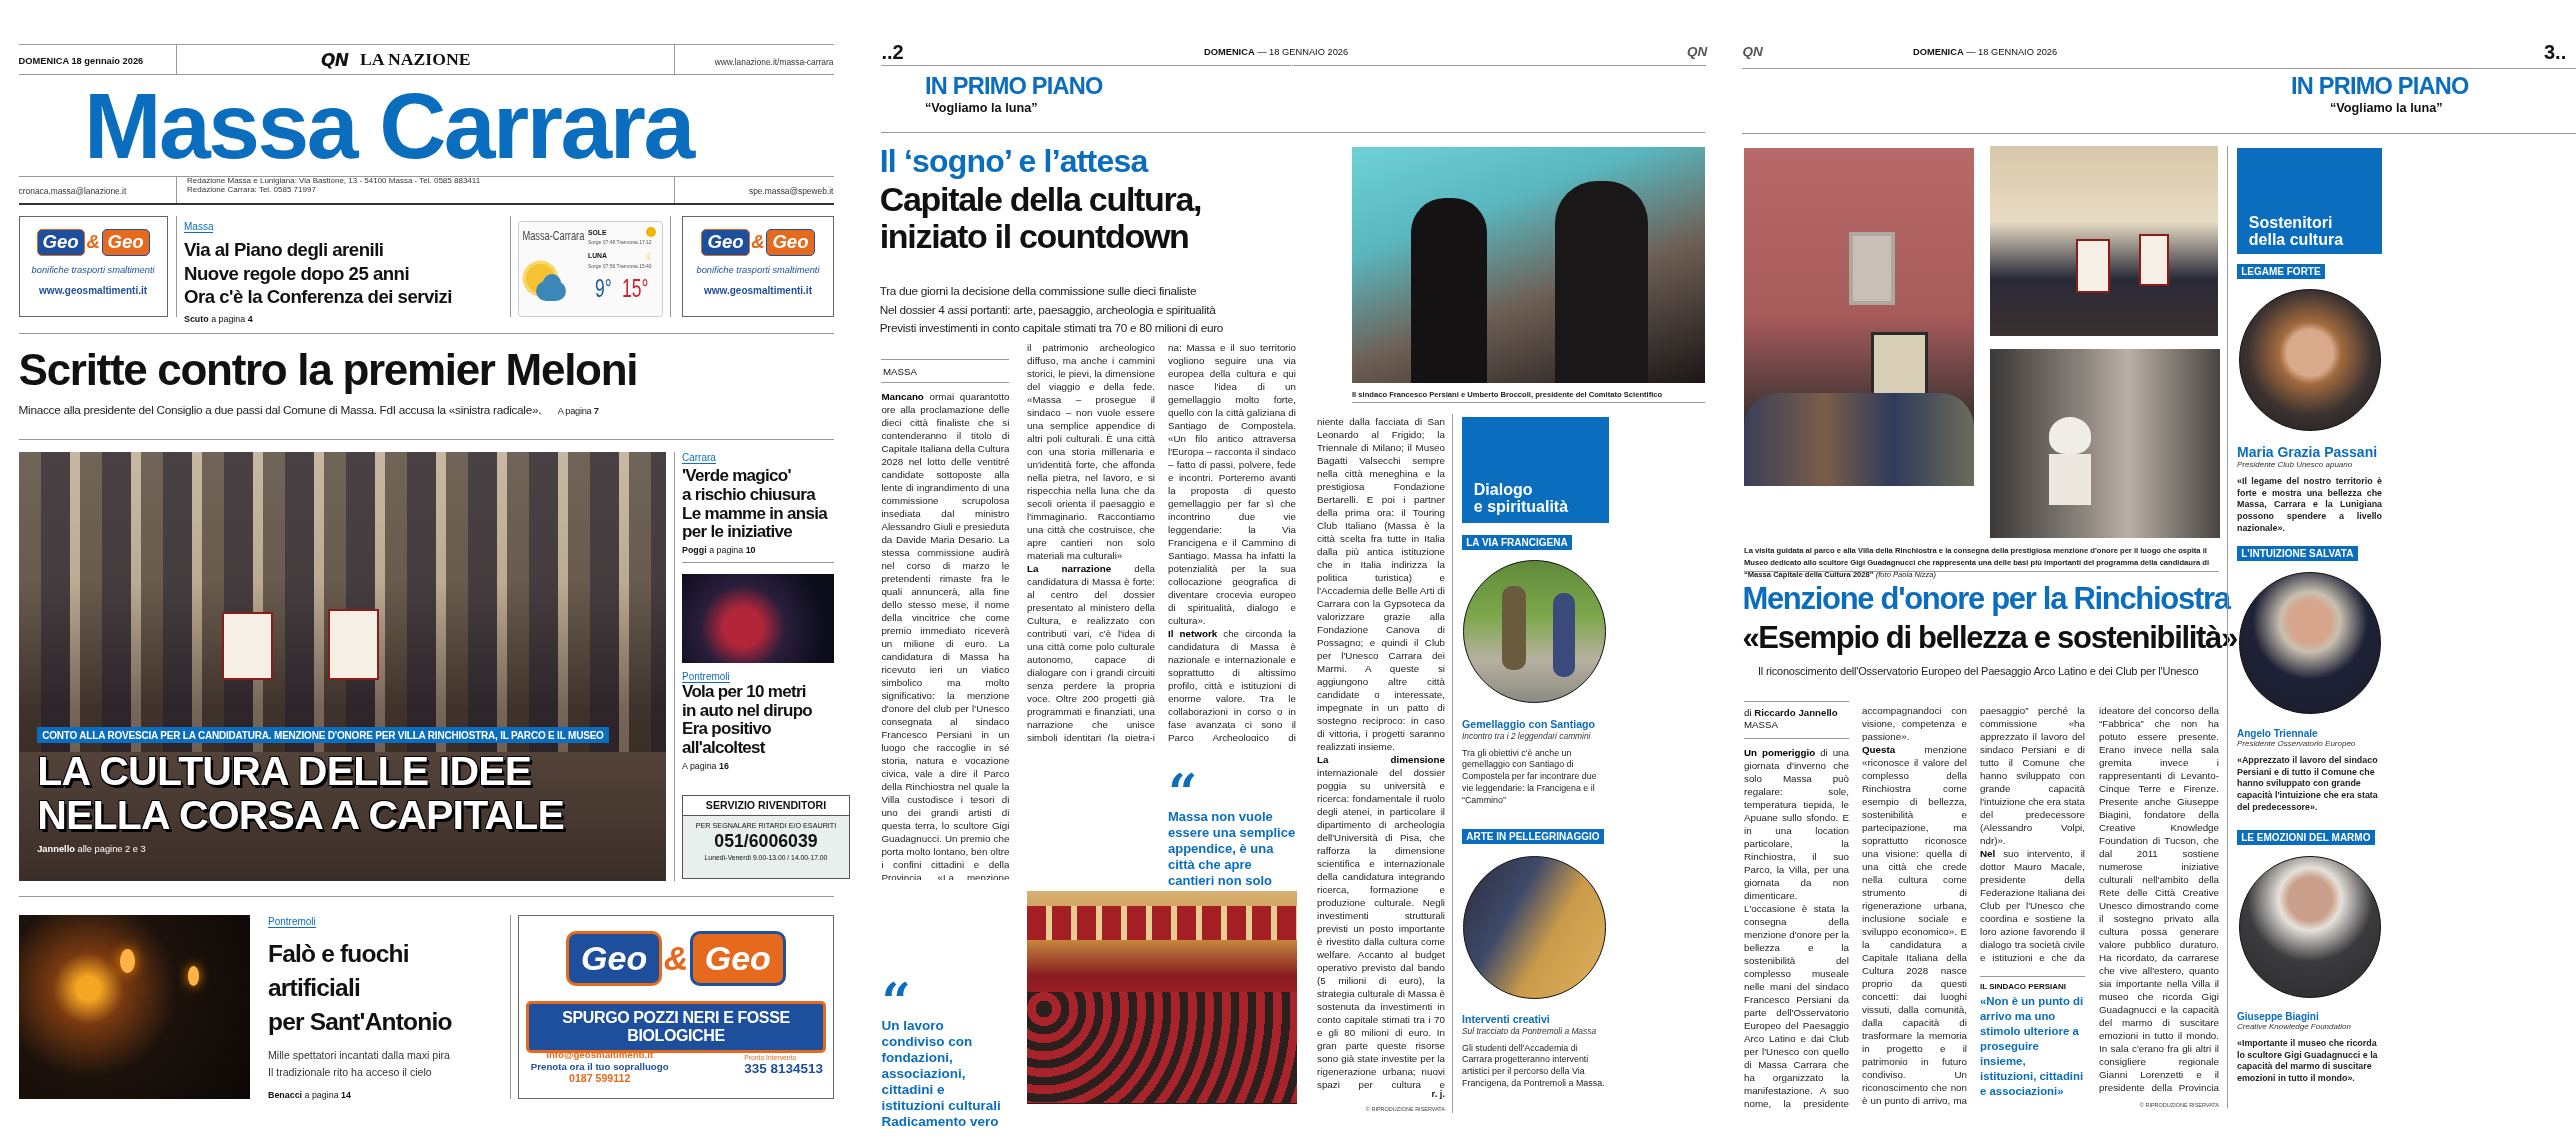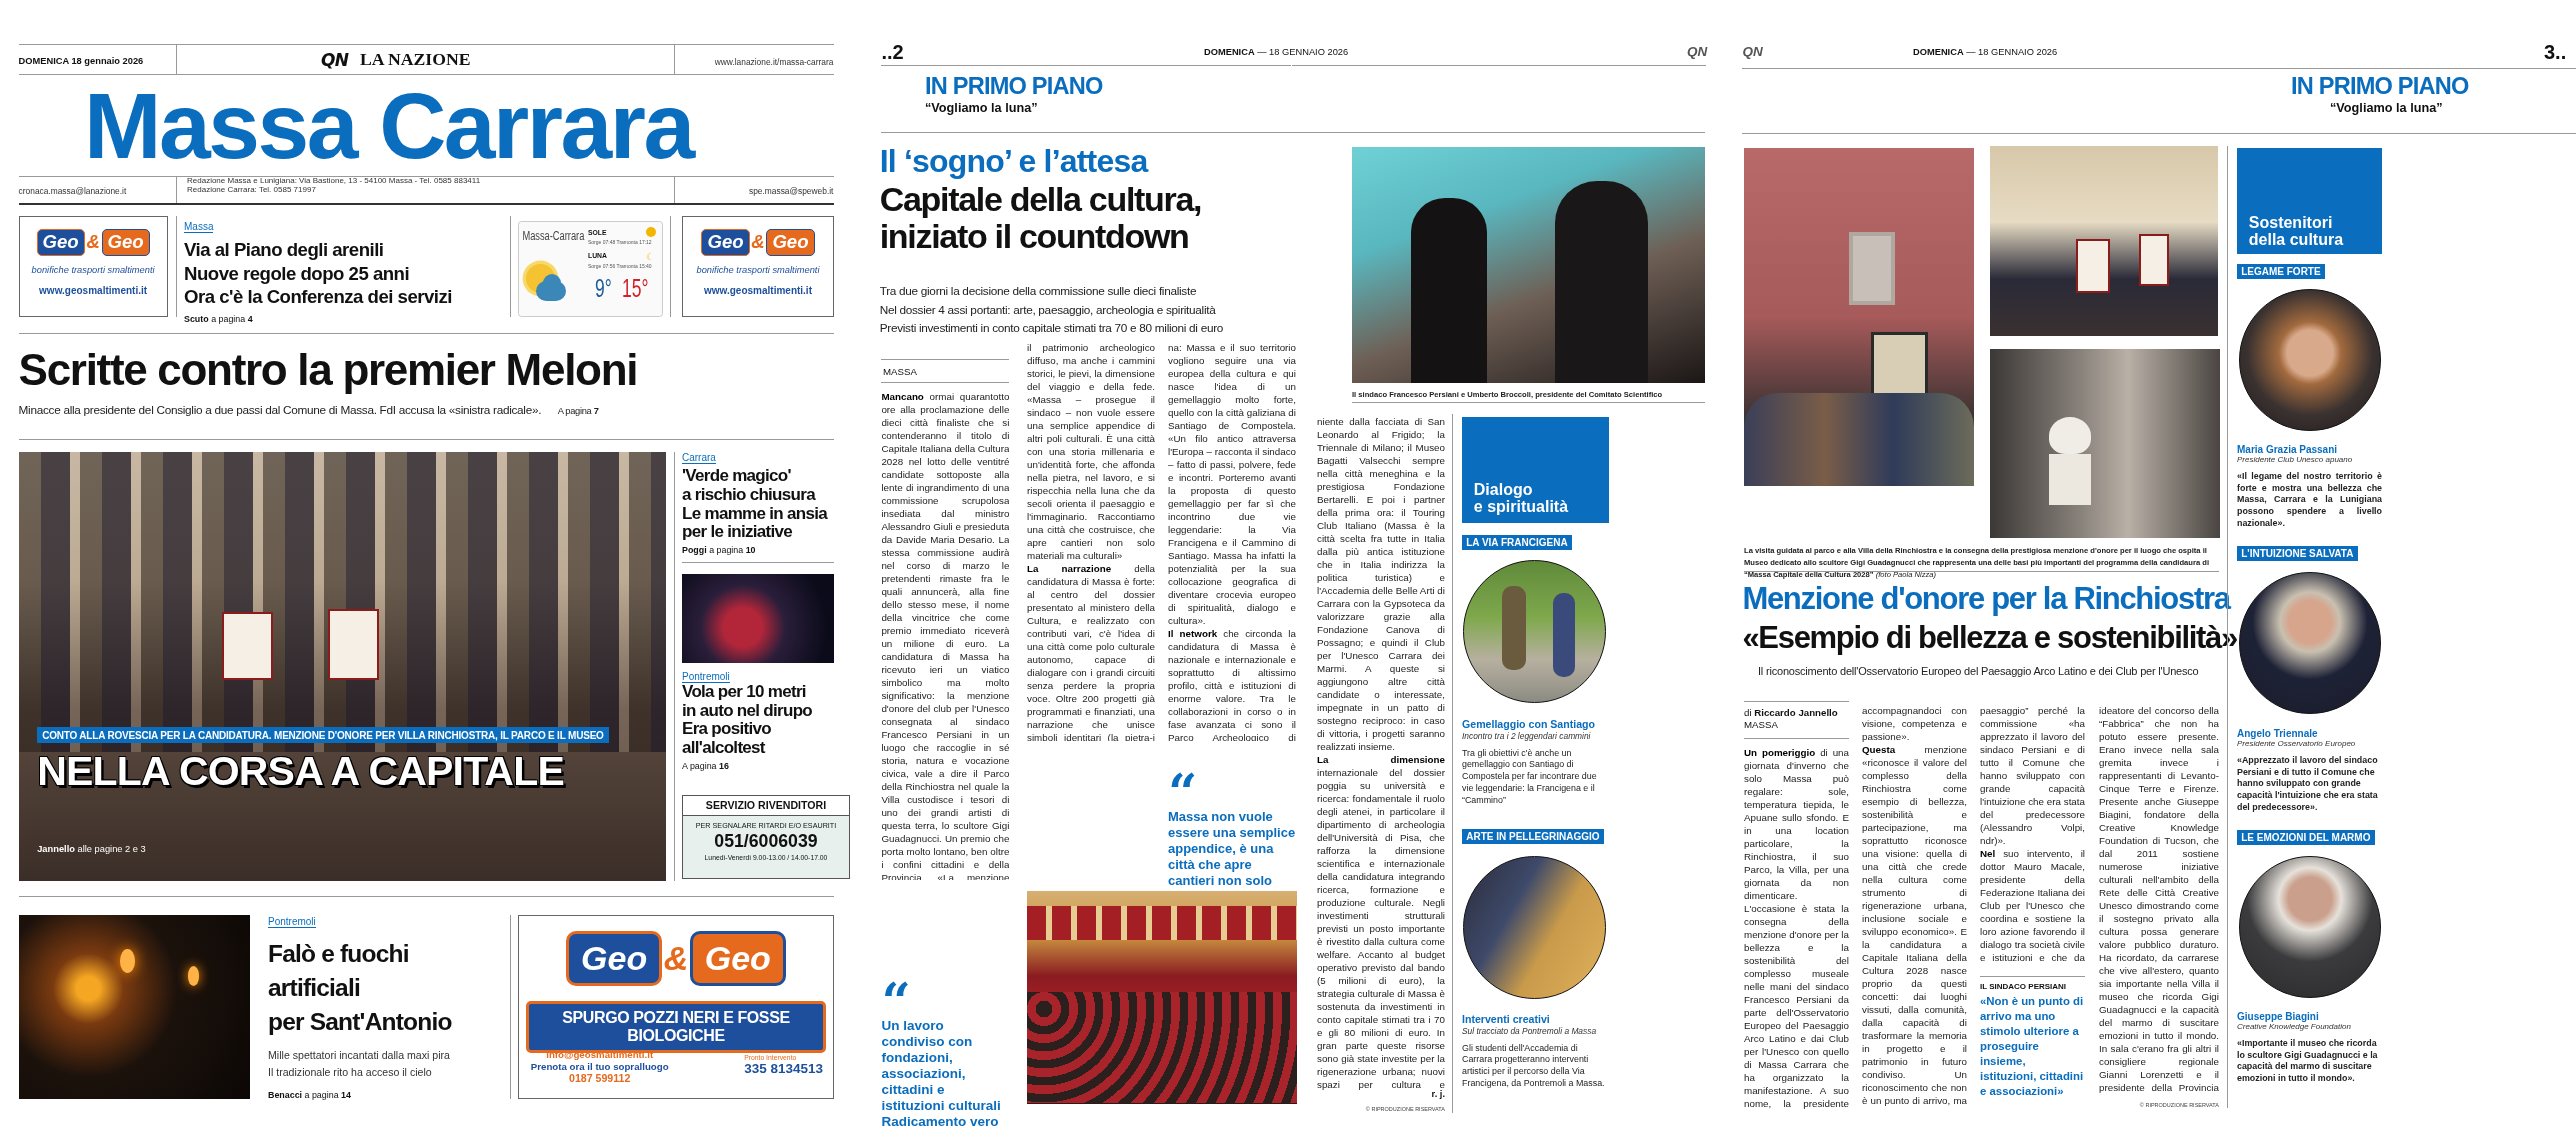--- a/index.html
+++ b/index.html
@@ -111,20 +111,21 @@
     <span style="font-size:9.3px;margin-left:13.5px"><span>A pagina</span> <b>7</b></span>
   </div>
   <div class="rule" style="left:18.6px;top:439px;width:815px;border-top-width:0.8px"></div>
 
   <div class="photo" style="left:18.6px;top:452px;width:647px;height:429px;background:linear-gradient(180deg,#c8b9a4 0%,#b8a78f 30%,#5b4a3f 60%,#3b2e28 100%)">
     <div class="abs" style="left:0;top:0;width:100%;height:70%;background:repeating-linear-gradient(90deg,rgba(40,30,25,0.55) 0 22px,rgba(30,25,35,0.75) 22px 51px,rgba(200,180,160,0.25) 51px 61px)"></div>
     <div class="abs" style="left:203px;top:160px;width:51px;height:68px;background:#f5efe6;border:2.5px solid #8a1c1c"></div>
     <div class="abs" style="left:309px;top:157px;width:51px;height:71px;background:#f5efe6;border:2.5px solid #8a1c1c"></div>
     <div class="abs bluebg" style="left:18.6px;top:275px;padding:2.5px 5px;font-size:10px;font-weight:bold;letter-spacing:-0.2px">CONTO ALLA ROVESCIA PER LA CANDIDATURA. MENZIONE D'ONORE PER VILLA RINCHIOSTRA, IL PARCO E IL MUSEO</div>
     <div class="abs" style="left:18.6px;top:297px;font-size:41px;font-weight:bold;color:#fff;line-height:44px;letter-spacing:-0.8px;text-shadow:2.5px 2.5px 0 #000,-0.8px -0.8px 0 #000,0.8px -0.8px 0 #000,-0.8px 0.8px 0 #000">
+      <div>LA CULTURA DELLE IDEE</div>
       <div>NELLA CORSA A CAPITALE</div>
     </div>
     <div class="abs" style="left:18.6px;top:392px;font-size:9.3px;color:#fff"><b>Jannello</b> <span>alle pagine 2 e 3</span></div>
   </div>
   <div class="vline" style="left:674px;top:452px;height:429px"></div>
 
   <div class="abs" style="left:682px;top:449px;width:152px">
     <span class="kicker">Carrara</span>
     <div style="font-size:17px;font-weight:bold;line-height:18.6px;letter-spacing:-0.7px;margin-top:3.4px">
       <div>'Verde magico'</div>
@@ -347,21 +348,21 @@
   <div class="abs bluebg" style="left:498px;top:148px;width:145px;height:106px">
     <div style="position:absolute;left:11.8px;top:66px;font-size:16px;font-weight:bold;line-height:17px">
       <div>Sostenitori</div>
       <div>della cultura</div>
     </div>
   </div>
 
   <div class="abs" style="left:498px;top:263px"><span class="tag">LEGAME FORTE</span></div>
   <div class="circle" style="left:500px;top:289px;width:142px;height:142px;background:radial-gradient(circle at 50% 45%,#d8a98a 0 22%,#a26a3e 30%,#3a3230 60%,#1c1818 100%)"></div>
   <div class="abs" style="left:498px;top:444px;width:145px">
-    <div class="blue" style="font-size:10px;font-weight:bold">Maria Grazia Passani</div>
+    <div class="blue" style="font-size:14px;font-weight:bold">Maria Grazia Passani</div>
     <div style="font-size:8px;font-style:italic;color:#333">Presidente Club Unesco apuano</div>
     <div style="font-size:8.9px;line-height:11.8px;font-weight:bold;color:#222;margin-top:6.8px;text-align:justify">«Il legame del nostro territorio è forte e mostra una bellezza che Massa, Carrara e la Lunigiana possono spendere a livello nazionale».</div>
   </div>
 
   <div class="abs" style="left:498px;top:545px"><span class="tag">L'INTUIZIONE SALVATA</span></div>
   <div class="circle" style="left:500px;top:572px;width:142px;height:142px;background:radial-gradient(circle at 50% 35%,#d7a48c 0 18%,#c9c0b0 26%,#1e2236 50%,#1a1c2a 100%)"></div>
   <div class="abs" style="left:498px;top:728px;width:145px">
     <div class="blue" style="font-size:10px;font-weight:bold">Angelo Triennale</div>
     <div style="font-size:8px;font-style:italic;color:#333">Presidente Osservatorio Europeo</div>
     <div style="font-size:8.9px;line-height:11.8px;font-weight:bold;color:#222;margin-top:6.8px">«Apprezzato il lavoro del sindaco Persiani e di tutto il Comune che hanno sviluppato con grande capacità l'intuizione che era stata del predecessore».</div>

